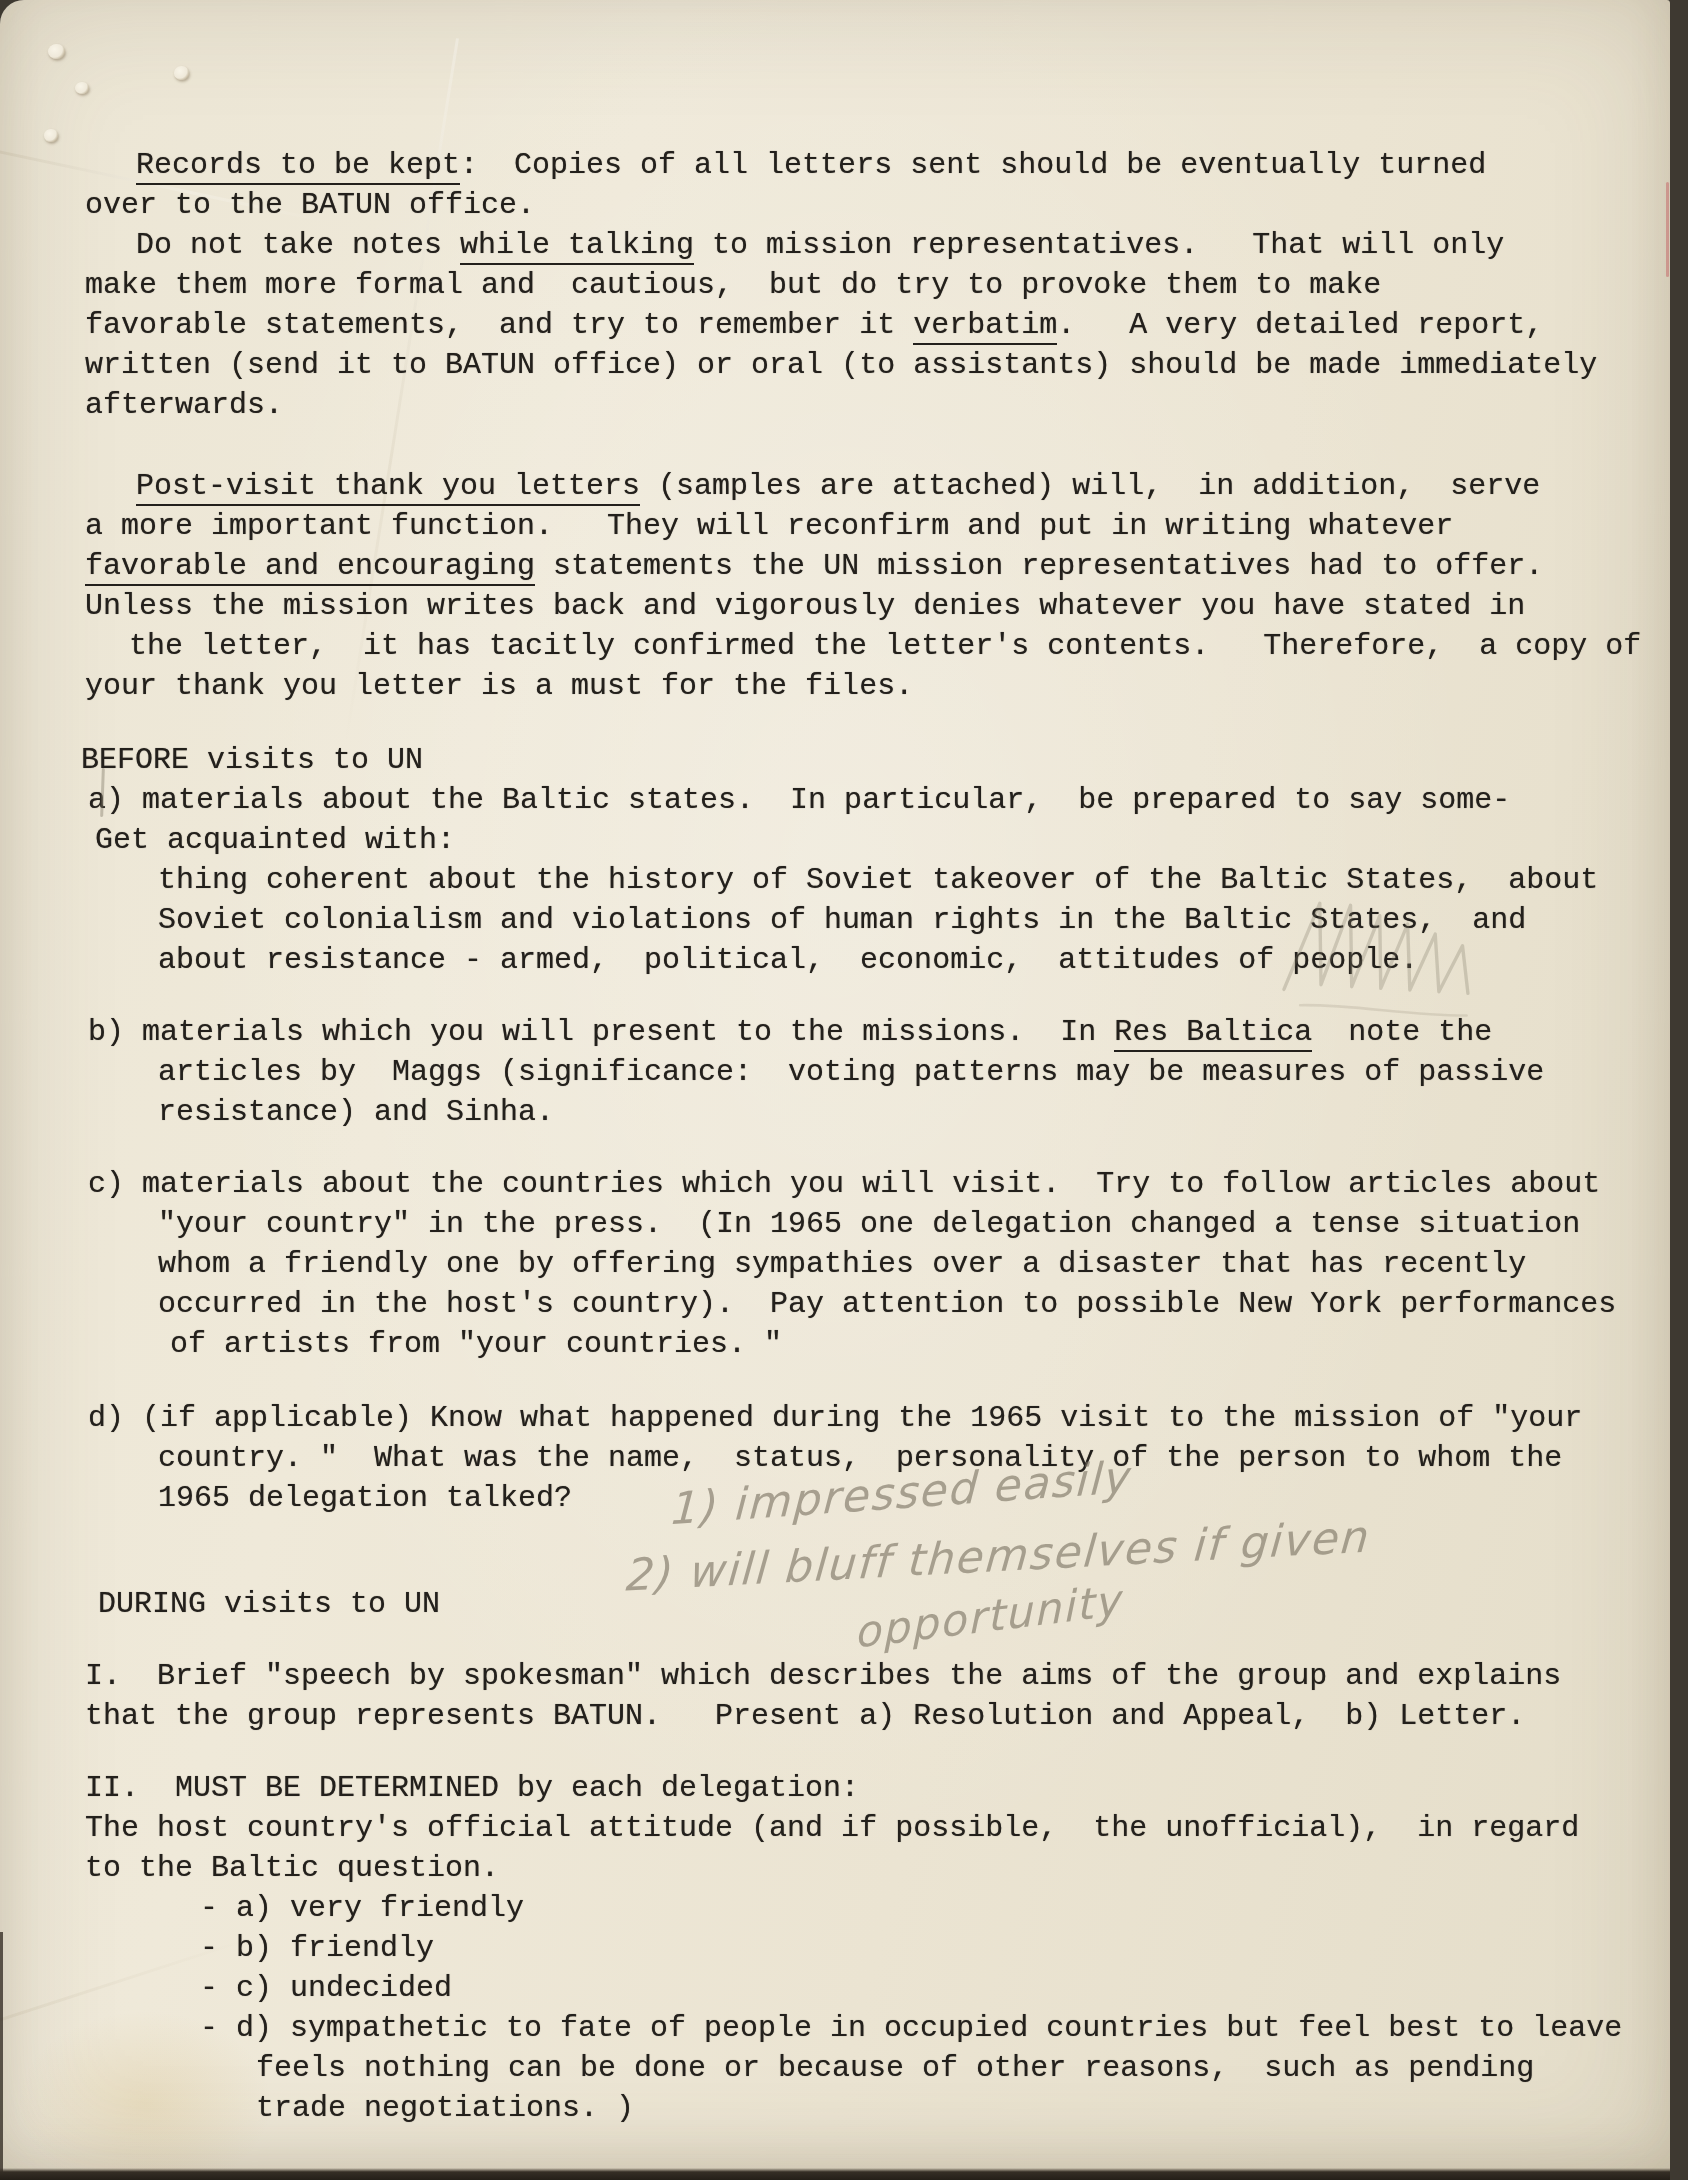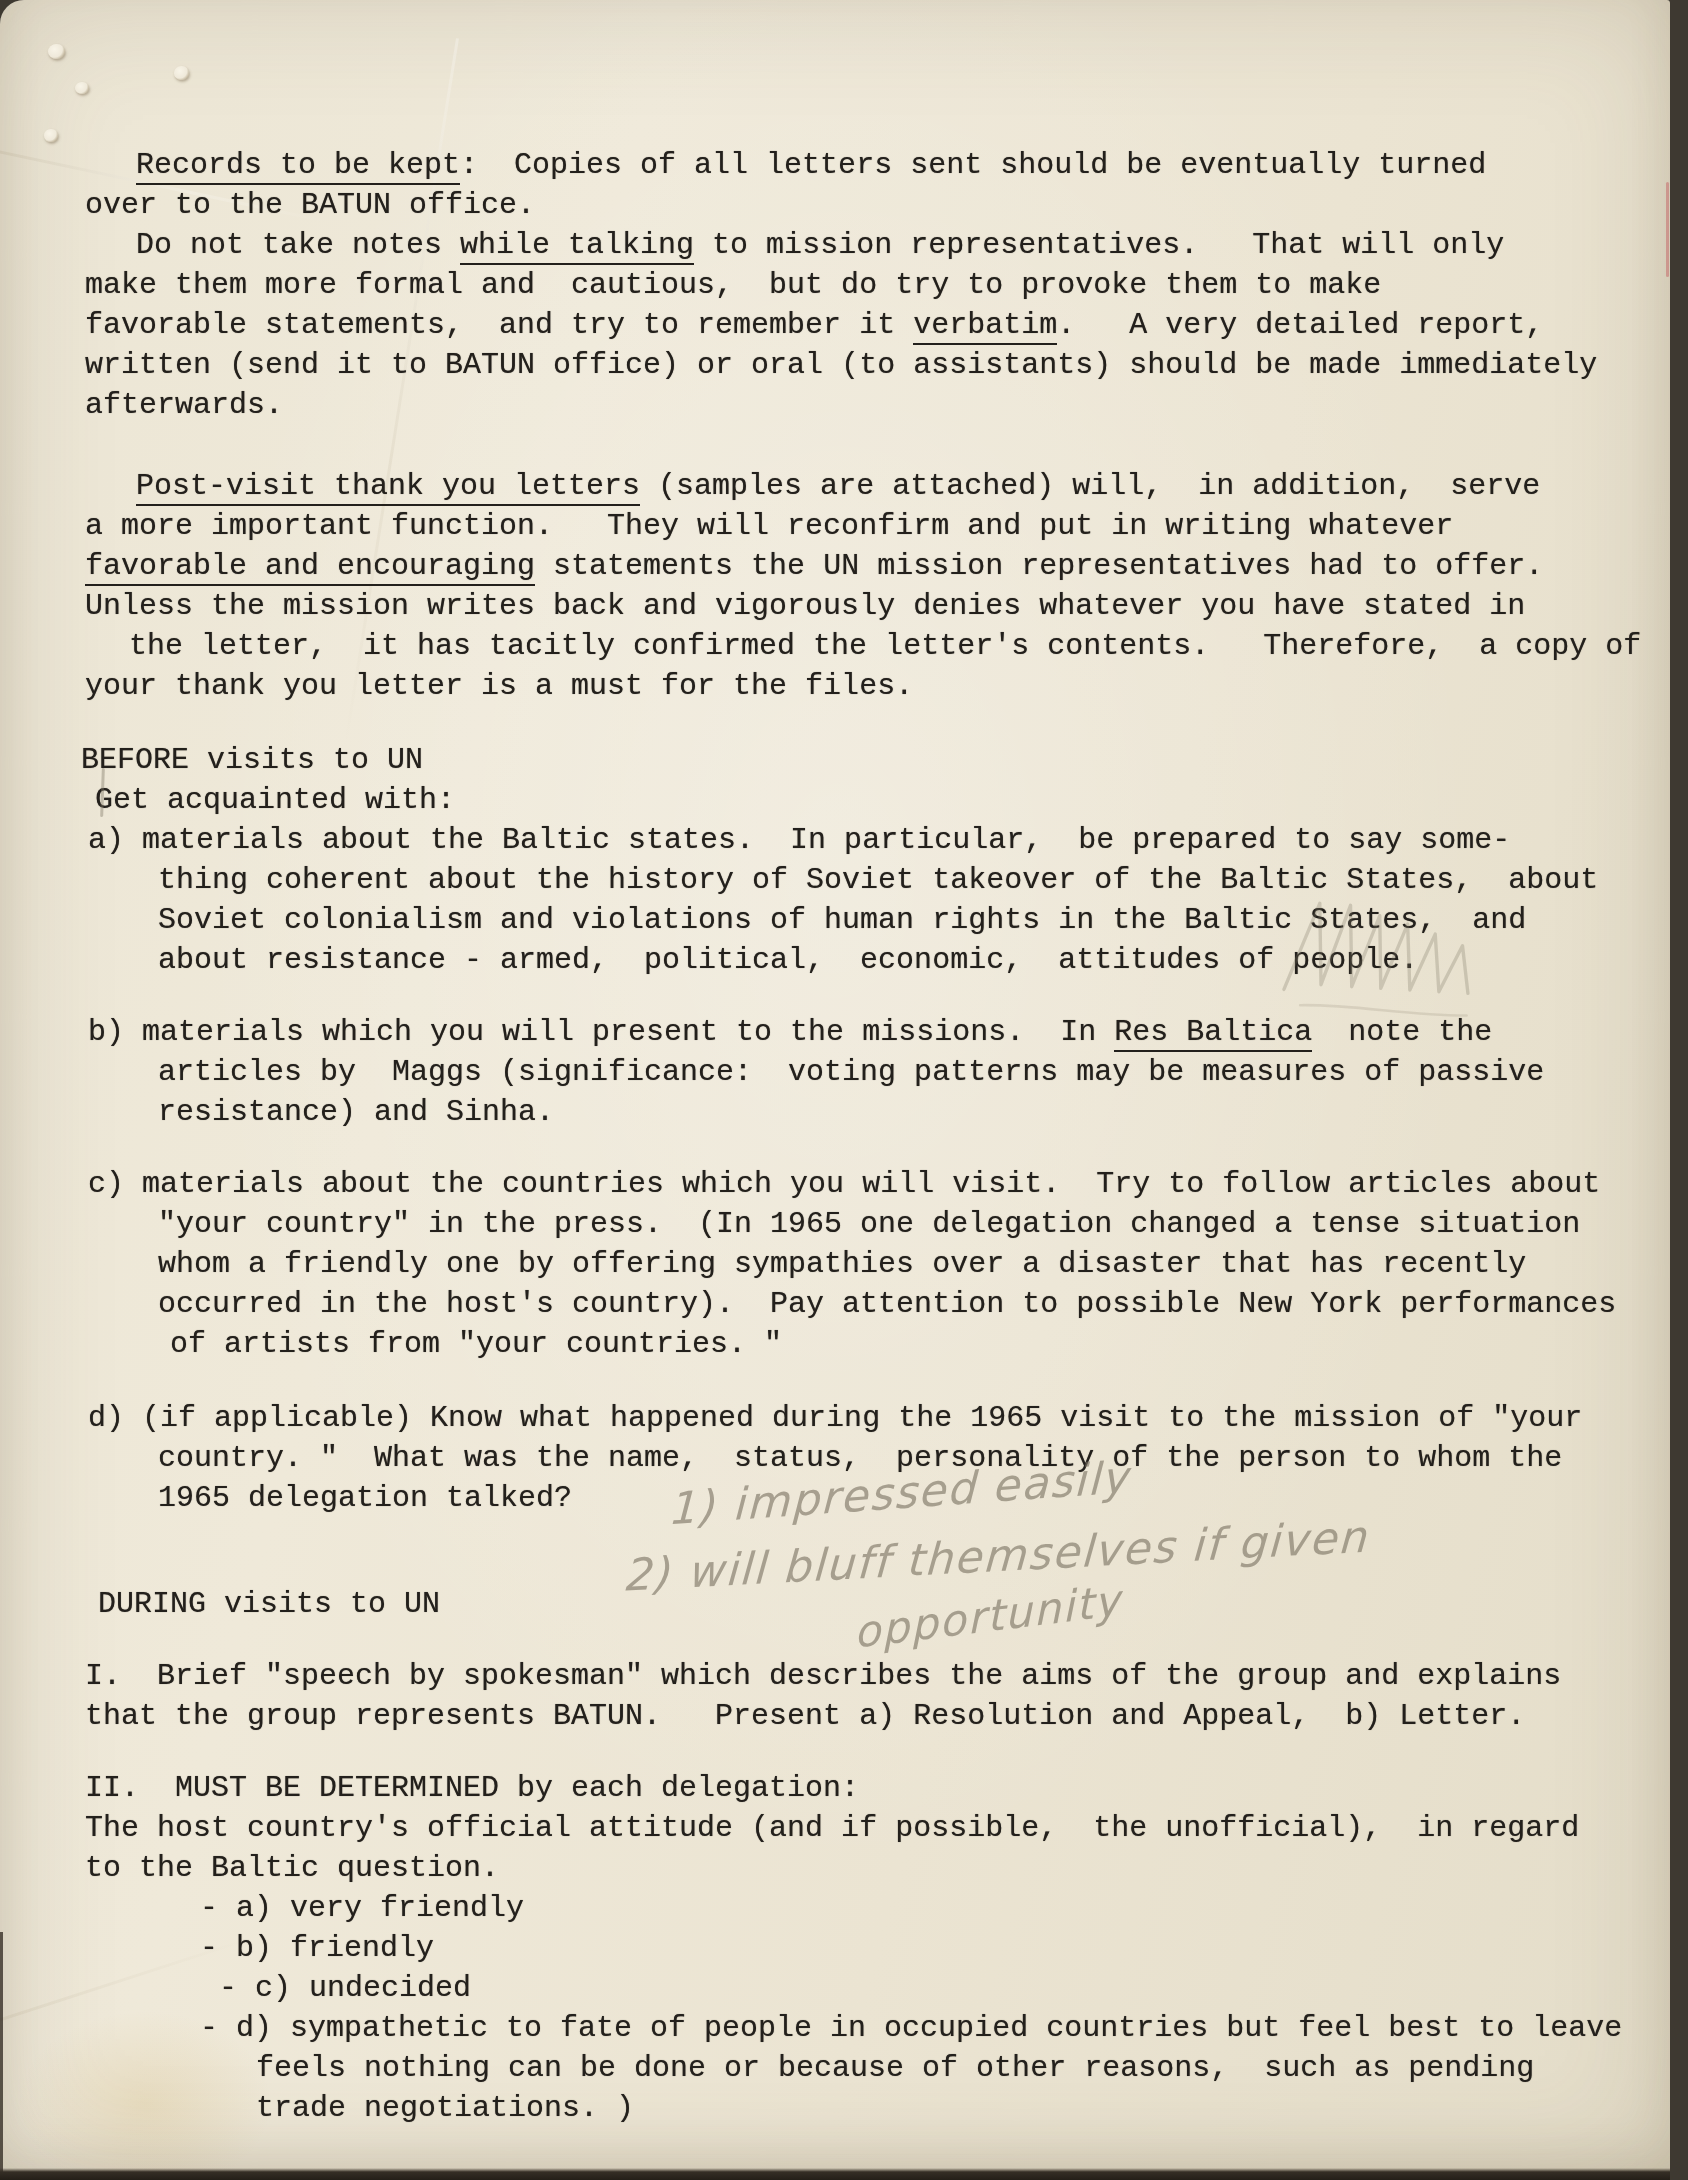--- a/index.html
+++ b/index.html
@@ -98,22 +98,22 @@
       <div class="tline" style="padding-left: 85px;"><span>favorable statements,  and try to remember it </span><span class="u">verbatim</span><span>.   A very detailed report,</span></div>
       <div class="tline" style="padding-left: 85px;"><span>written (send it to BATUN office) or oral (to assistants) should be made immediately</span></div>
       <div class="tline" style="padding-left: 85px;"><span>afterwards.</span></div>
       <div class="tline" style="padding-left: 136px; margin-top: 41px;"><span class="u">Post-visit thank you letters</span><span> (samples are attached) will,  in addition,  serve</span></div>
       <div class="tline" style="padding-left: 85px;"><span>a more important function.   They will reconfirm and put in writing whatever</span></div>
       <div class="tline" style="padding-left: 85px;"><span class="u">favorable and encouraging</span><span> statements the UN mission representatives had to offer.</span></div>
       <div class="tline" style="padding-left: 85px;"><span>Unless the mission writes back and vigorously denies whatever you have stated in</span></div>
       <div class="tline" style="padding-left: 85px; margin-left: 44px;"><span>the letter,  it has tacitly confirmed the letter's contents.   Therefore,  a copy of</span></div>
       <div class="tline" style="padding-left: 85px;"><span>your thank you letter is a must for the files.</span></div>
       <div class="tline" style="padding-left: 81px; margin-top: 34px;"><span>BEFORE visits to UN</span></div>
+      <div class="tline" style="padding-left: 88px;"><span>a) materials about the Baltic states.  In particular,  be prepared to say some-</span></div>
       <div class="tline" style="padding-left: 95px;"><span>Get acquainted with:</span></div>
-      <div class="tline" style="padding-left: 88px;"><span>a) materials about the Baltic states.  In particular,  be prepared to say some-</span></div>
       <div class="tline" style="padding-left: 158px;"><span>thing coherent about the history of Soviet takeover of the Baltic States,  about</span></div>
       <div class="tline" style="padding-left: 158px;"><span>Soviet colonialism and violations of human rights in the Baltic States,  and</span></div>
       <div class="tline" style="padding-left: 158px;"><span>about resistance - armed,  political,  economic,  attitudes of people.</span></div>
       <div class="tline" style="padding-left: 88px; margin-top: 32px;"><span>b) materials which you will present to the missions.  In </span><span class="u">Res Baltica</span><span>  note the</span></div>
       <div class="tline" style="padding-left: 158px;"><span>articles by  Maggs (significance:  voting patterns may be measures of passive</span></div>
       <div class="tline" style="padding-left: 158px;"><span>resistance) and Sinha.</span></div>
       <div class="tline" style="padding-left: 88px; margin-top: 32px;"><span>c) materials about the countries which you will visit.  Try to follow articles about</span></div>
       <div class="tline" style="padding-left: 158px;"><span>"your country" in the press.  (In 1965 one delegation changed a tense situation</span></div>
       <div class="tline" style="padding-left: 158px;"><span>whom a friendly one by offering sympathies over a disaster that has recently</span></div>
       <div class="tline" style="padding-left: 158px;"><span>occurred in the host's country).  Pay attention to possible New York performances</span></div>
@@ -122,21 +122,21 @@
       <div class="tline" style="padding-left: 158px;"><span>country. "  What was the name,  status,  personality of the person to whom the</span></div>
       <div class="tline" style="padding-left: 158px;"><span>1965 delegation talked?</span></div>
       <div class="tline" style="padding-left: 98px; margin-top: 66px;"><span>DURING visits to UN</span></div>
       <div class="tline" style="padding-left: 85px; margin-top: 32px;"><span>I.  Brief "speech by spokesman" which describes the aims of the group and explains</span></div>
       <div class="tline" style="padding-left: 85px;"><span>that the group represents BATUN.   Present a) Resolution and Appeal,  b) Letter.</span></div>
       <div class="tline" style="padding-left: 85px; margin-top: 32px;"><span>II.  MUST BE DETERMINED by each delegation:</span></div>
       <div class="tline" style="padding-left: 85px;"><span>The host country's official attitude (and if possible,  the unofficial),  in regard</span></div>
       <div class="tline" style="padding-left: 85px;"><span>to the Baltic question.</span></div>
       <div class="tline" style="padding-left: 200px;"><span>- a) very friendly</span></div>
       <div class="tline" style="padding-left: 200px;"><span>- b) friendly</span></div>
-      <div class="tline" style="padding-left: 200px; margin-left: 19px;"><span>- c) undecided</span></div>
+      <div class="tline" style="padding-left: 200px;"><span>- c) undecided</span></div>
       <div class="tline" style="padding-left: 200px;"><span>- d) sympathetic to fate of people in occupied countries but feel best to leave</span></div>
       <div class="tline" style="padding-left: 256px;"><span>feels nothing can be done or because of other reasons,  such as pending</span></div>
       <div class="tline" style="padding-left: 256px;"><span>trade negotiations. )</span></div>
     </div>
 
   <div class="pencil-tick"></div>
 
   <div class="note note-1">1) impressed easily</div>
   <div class="note note-2">2) will bluff themselves if given</div>
   <div class="note note-3">opportunity</div>

